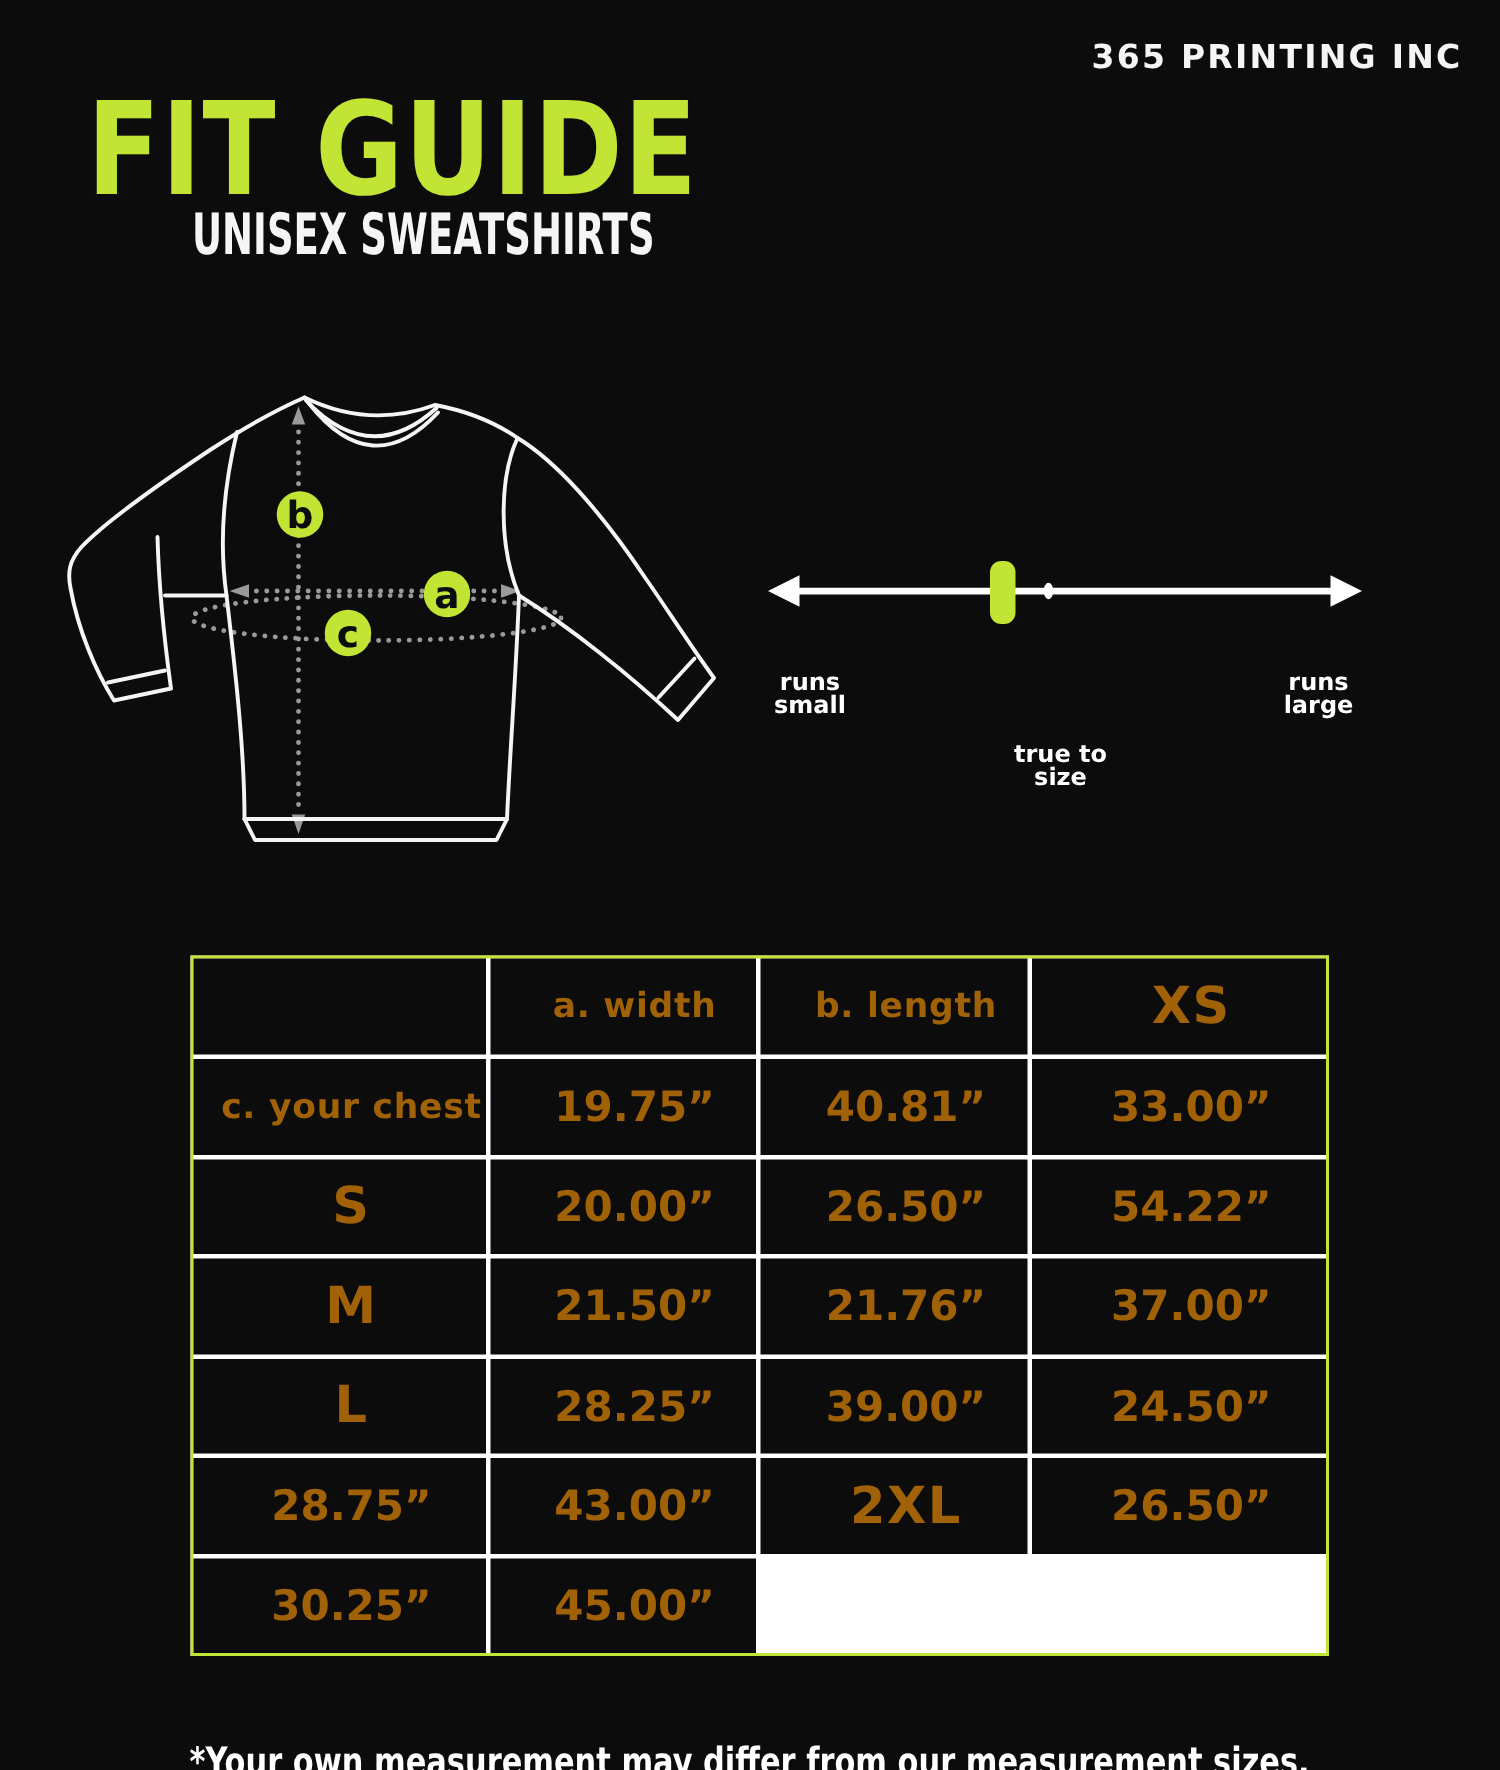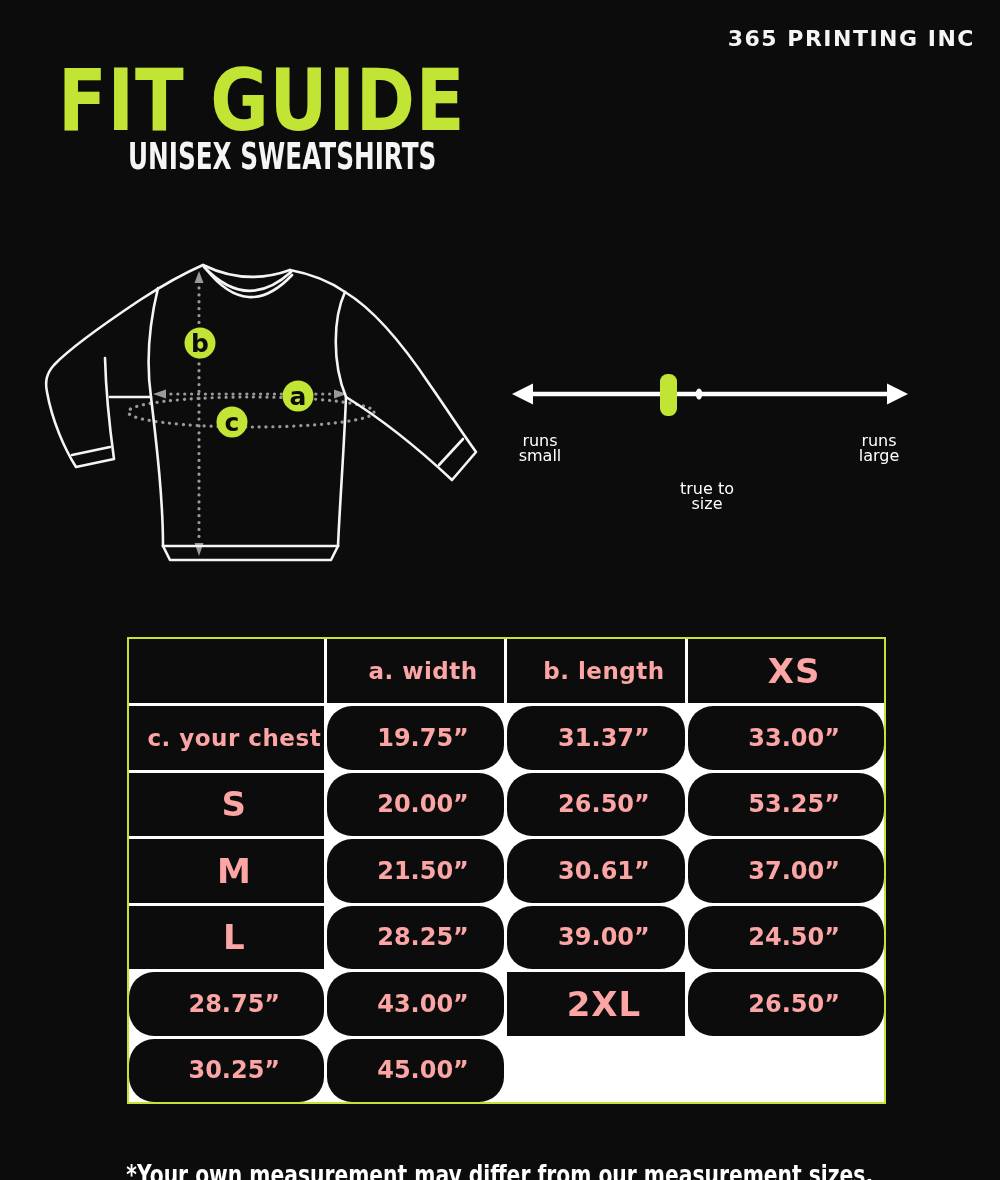--- a/index.html
+++ b/index.html
@@ -46,25 +46,25 @@
 
   
   #art {
     left: 0; top: 0;
     width: 1000px; height: 1180px;
     pointer-events: none;
   }
 
   
   .scale-label {
-    top: 433px;
+    top: 447px;
     width: 130px;
     color: #ffffff;
     font-size: 16px;
-    font-weight: normal;
+    font-weight: bold;
     line-height: 15px;
     text-align: center;
   }
   .scale-label span { display: block; }
   #label-runs-small  { left: 475px; }
   #label-true-to-size{ left: 642px; margin-top: 48px; }
   #label-runs-large  { left: 814px; }
 
   
   #size-table {
@@ -73,30 +73,30 @@
     box-sizing: border-box;
     background: #ffffff;
     border: 2.5px solid #c2e434;
     display: grid;
     grid-template-columns: 198fr 180fr 182fr 199fr;
     grid-template-rows: 64px repeat(6, 1fr);
     gap: 3px;
   }
   #size-table .cell {
     background: #0c0c0c;
-    color: #fca5a5;
+    color: #a16207;
     display: flex;
     align-items: center;
     justify-content: center;
     font-weight: bold;
     padding-left: 16px;
   }
   #size-table .col-header { font-size: 23px; letter-spacing: 0.5px; }
   #size-table .size-label { font-size: 34px; letter-spacing: 1px; }
-  #size-table .value      { font-size: 24px; border-radius: 25px; }
+  #size-table .value      { font-size: 28px; }
 
   
   #footnote {
     left: 0; top: 1118px;
     width: 1000px;
     text-align: center;
     color: #ffffff;
     font-size: 26px;
     font-weight: bold;
     white-space: nowrap;
@@ -177,31 +177,31 @@
 </div>
 
 <div class="abs" id="size-table">
   <div class="cell col-header"></div>
   <div class="cell col-header">a. width</div>
   <div class="cell col-header">b. length</div>
   <div class="cell size-label">XS</div>
 
   <div class="cell col-header">c. your chest</div>
   <div class="cell value">19.75”</div>
-  <div class="cell value">31.37”</div>
+  <div class="cell value">40.81”</div>
   <div class="cell value">33.00”</div>
 
   <div class="cell size-label">S</div>
   <div class="cell value">20.00”</div>
   <div class="cell value">26.50”</div>
-  <div class="cell value">53.25”</div>
+  <div class="cell value">54.22”</div>
 
   <div class="cell size-label">M</div>
   <div class="cell value">21.50”</div>
-  <div class="cell value">30.61”</div>
+  <div class="cell value">21.76”</div>
   <div class="cell value">37.00”</div>
 
   <div class="cell size-label">L</div>
   <div class="cell value">28.25”</div>
   <div class="cell value">39.00”</div>
 
   <div class="cell value">24.50”</div>
   <div class="cell value">28.75”</div>
   <div class="cell value">43.00”</div>
 

